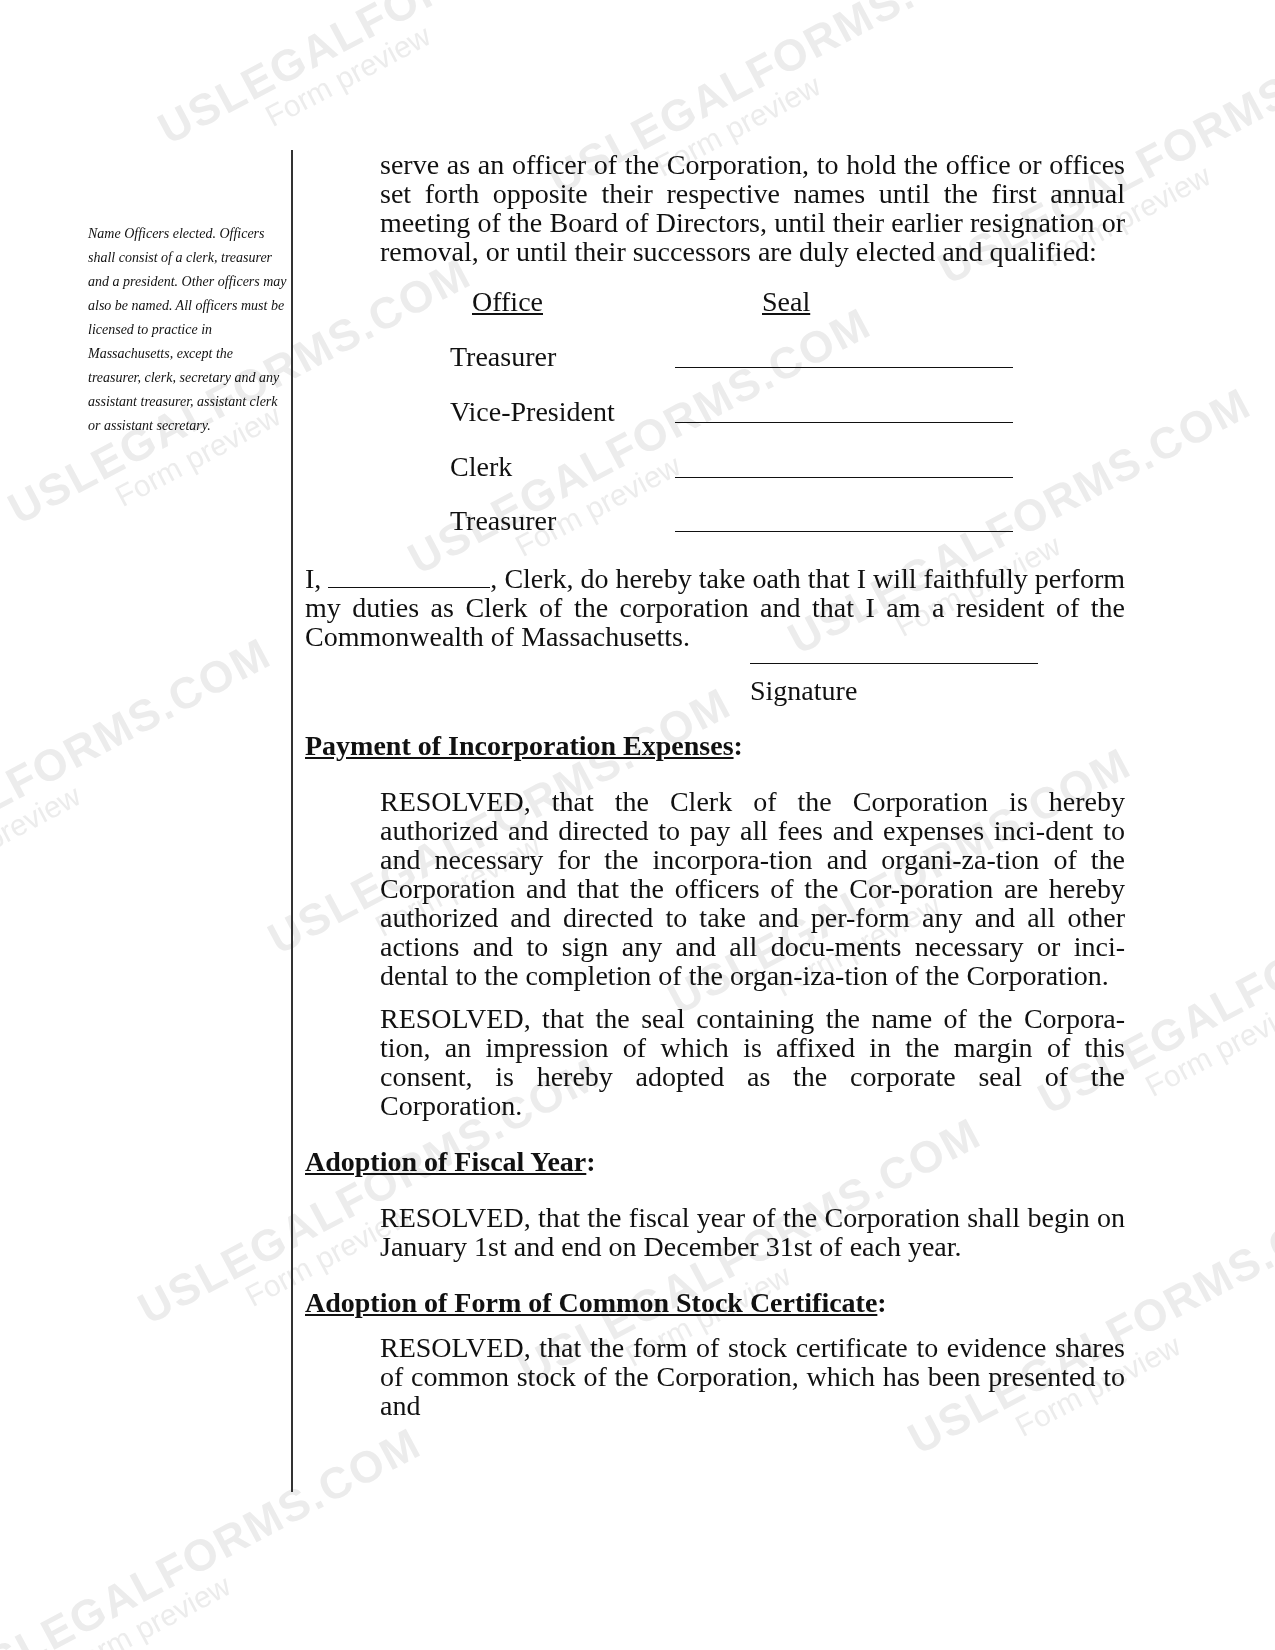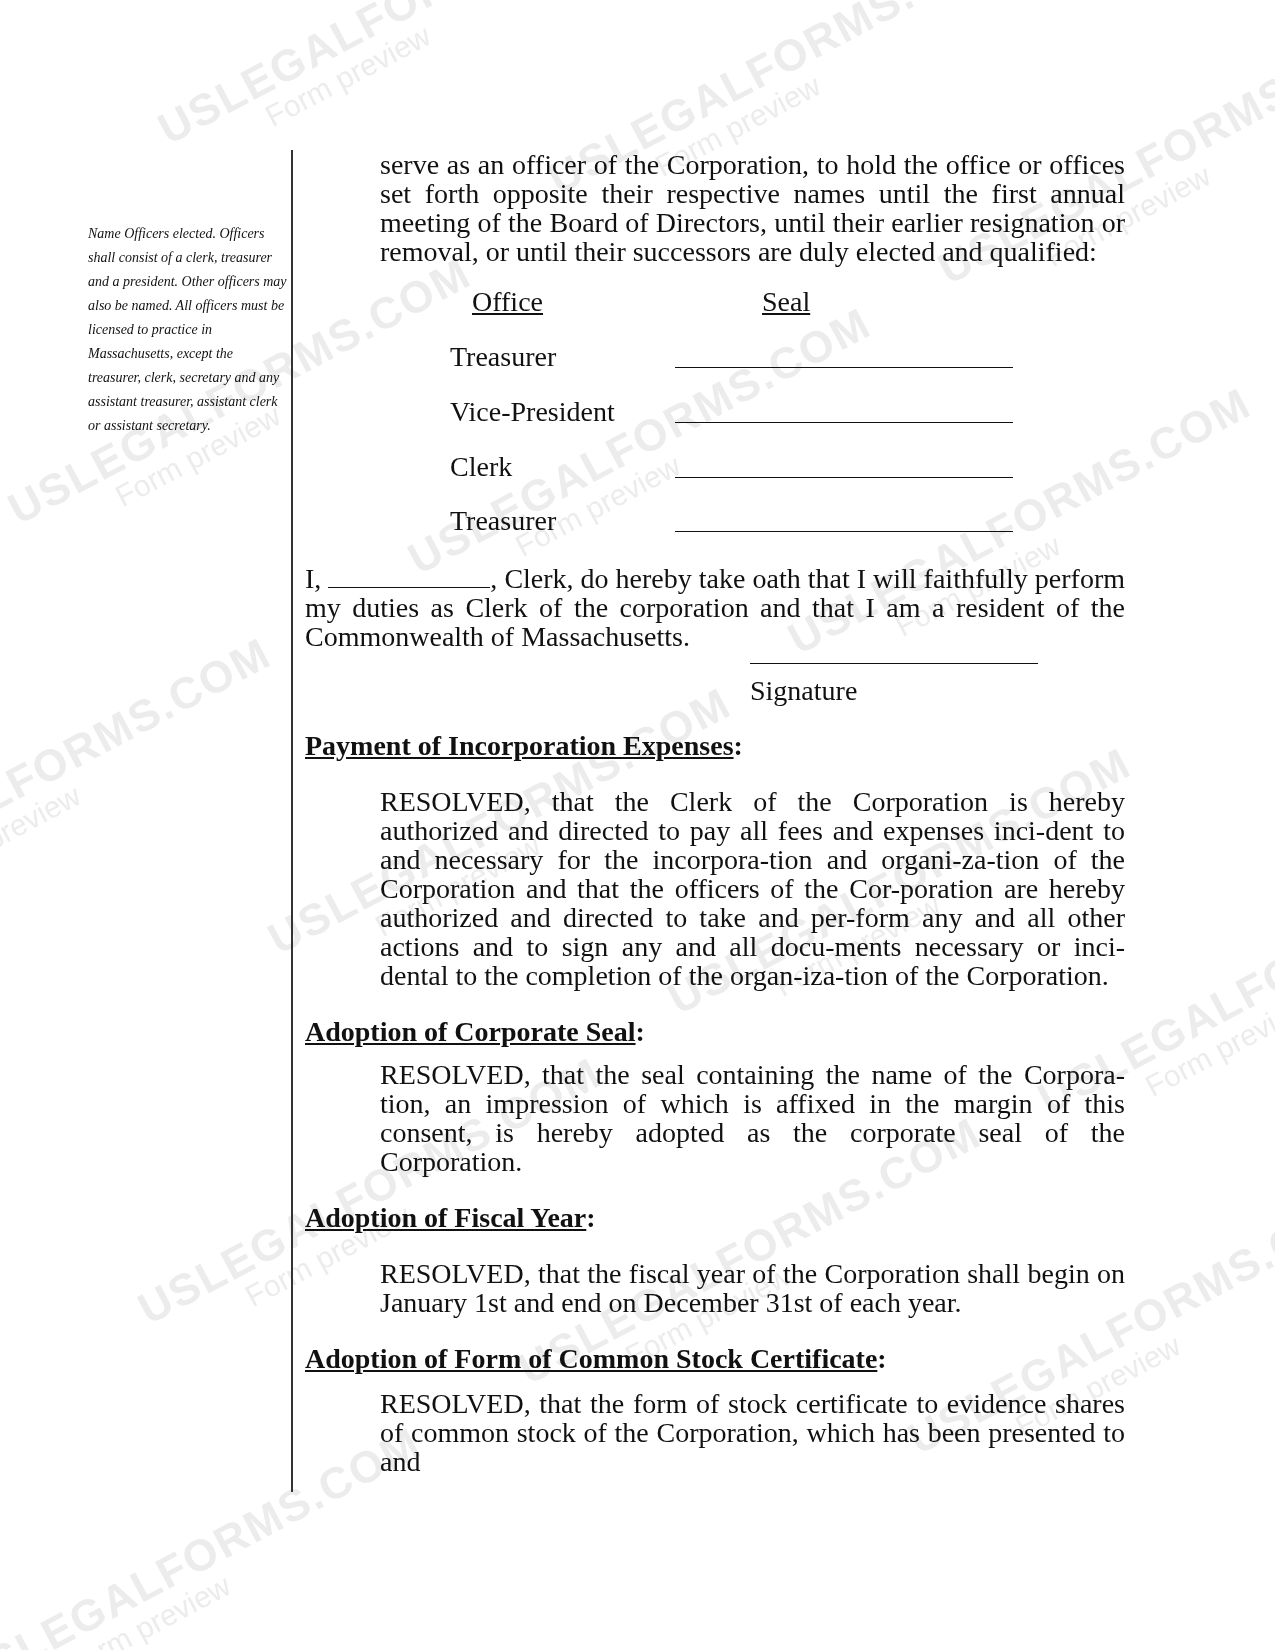--- a/index.html
+++ b/index.html
@@ -120,21 +120,20 @@
   <p class="para" style="margin-top:8px;"><span>I,</span> <span class="blank"></span><span>, Clerk, do hereby take oath that I will faithfully perform my duties as Clerk of the corporation and that I am a resident of the Commonwealth of Massachusetts.</span></p>
 
   <div class="sig" style="margin-top:12px;">
     <span class="line"></span>
     <span class="label">Signature</span>
   </div>
 
   <p class="heading" style="margin-top:-2px;"><u>Payment of Incorporation Expenses</u><span>:</span></p>
   <p class="para indent" style="margin-top:27px;">RESOLVED, that the Clerk of the Corporation is hereby authorized and directed to pay all fees and expenses inci-dent to and necessary for the incorpora-tion and organi-za-tion of the Corporation and that the officers of the Cor-poration are hereby authorized and directed to take and per-form any and all other actions and to sign any and all docu-ments necessary or inci-dental to the completion of the organ-iza-tion of the Corporation.</p>
 
-  <p class="heading" style="margin-top:27px;"><u>Adoption of Corporate Seal</u><span>:</span></p>
   <p class="para indent" style="margin-top:14px;">RESOLVED, that the seal containing the name of the Corpora-tion, an impression of which is affixed in the margin of this consent, is hereby adopted as the corporate seal of the Corporation.</p>
 
   <p class="heading" style="margin-top:27px;"><u>Adoption of Fiscal Year</u><span>:</span></p>
   <p class="para indent" style="margin-top:27px;">RESOLVED, that the fiscal year of the Corporation shall begin on January 1st and end on December 31st of each year.</p>
 
   <p class="heading" style="margin-top:27px;"><u>Adoption of Form of Common Stock Certificate</u><span>:</span></p>
   <p class="para indent" style="margin-top:16px;">RESOLVED, that the form of stock certificate to evidence shares of common stock of the Corporation, which has been presented to and</p>
 </div>
 
 </body></html>

